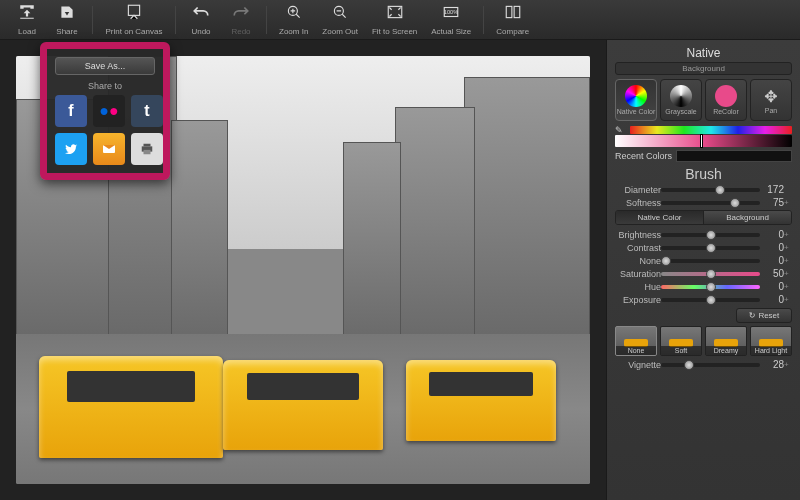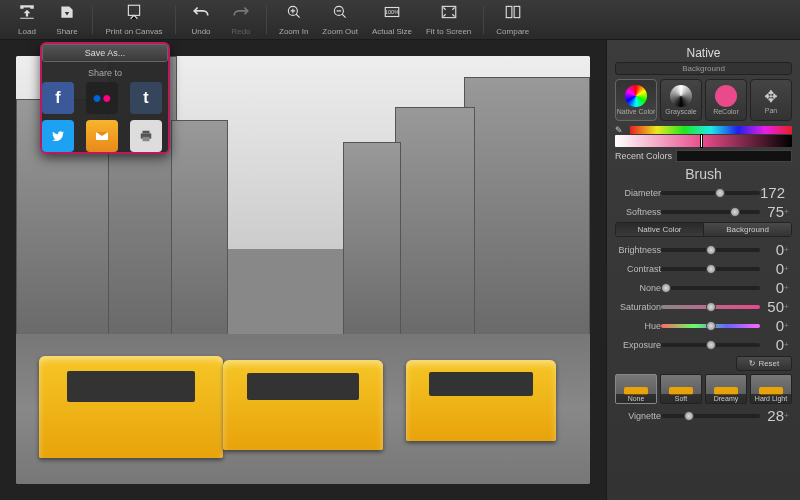--- a/index.html
+++ b/index.html
@@ -10,21 +10,21 @@
 .tb-btn .lbl { font-size: 8px; color: #aaa; white-space: nowrap; }
 .tb-sep { width: 1px; height: 28px; background: #1a1a1a; margin: 0 4px; border-right:1px solid #444; }
 .main { flex: 1; display: flex; min-height: 0; }
 .canvas { flex: 1; background: #222; position: relative; padding: 16px; display:flex; align-items:center; justify-content:center;}
 .img { width: 100%; height: 100%; position: relative; background: #888; overflow:hidden; border-radius:2px;}
 .sky { position:absolute; top:0; left:0; right:0; height:45%; background: linear-gradient(#eee,#ccc);}
 .bldg { position:absolute; bottom:30%; width:18%; background: linear-gradient(#999,#666); border:1px solid #555;}
 .road { position:absolute; bottom:0; left:0; right:0; height:35%; background: linear-gradient(#777 0%,#888 50%,#777 100%);}
 .taxi { position:absolute; background: linear-gradient(#f6c626,#e8a30a); border-radius: 6px 6px 2px 2px; box-shadow: inset 0 4px 6px rgba(255,255,255,.4), 0 2px 4px rgba(0,0,0,.5);}
 .taxi::before{content:"";position:absolute;top:15%;left:15%;right:15%;height:30%;background:#333;border-radius:2px;}
-.popup { position: absolute; top: 2px; left: 40px; width: 130px; background: rgba(40,40,40,.97); border: 2px solid #be185d; border-radius: 6px; box-shadow: 0 4px 12px rgba(0,0,0,.6); z-index:10;}
+.popup { position: absolute; top: 2px; left: 40px; width: 130px; background: rgba(40,40,40,.97); border: 7px solid #be185d; border-radius: 6px; padding: 8px; box-shadow: 0 4px 12px rgba(0,0,0,.6); z-index:10;}
 .popup .saveas { background: linear-gradient(#555,#3a3a3a); border: 1px solid #666; border-radius: 3px; padding: 3px; text-align: center; font-size: 9px; cursor: pointer; color:#ddd;}
 .popup .shto { text-align: center; font-size: 9px; margin: 6px 0 4px; color:#aaa;}
 .shgrid { display: grid; grid-template-columns: repeat(3,1fr); gap: 6px; }
 .shitem { width: 32px; height: 32px; border-radius: 4px; display: flex; align-items: center; justify-content: center; cursor: pointer; font-size: 16px; color: #fff; font-weight:bold;}
 .panel { width: 194px; background: linear-gradient(#3c3c3c,#333); border-left: 1px solid #1a1a1a; padding: 6px 8px; overflow-y: auto; font-size:9px;}
 .panel h1 { font-size: 12px; text-align: center; font-weight: normal; color: #ddd; margin-bottom: 2px; }
 .seg { display: flex; border: 1px solid #222; border-radius: 3px; overflow: hidden; margin-bottom: 4px; }
 .seg > div { flex: 1; padding: 2px; text-align: center; font-size: 8px; background: linear-gradient(#4a4a4a,#333); cursor: pointer; border-right:1px solid #222;}
 .seg > div:last-child{border-right:none;}
 .seg > div.sel { background: linear-gradient(#2a2a2a,#3a3a3a); }
@@ -35,21 +35,21 @@
 .colring{width:22px;height:22px;border-radius:50%;background:conic-gradient(red,yellow,lime,cyan,blue,magenta,red);}
 .gsring{width:22px;height:22px;border-radius:50%;background:conic-gradient(#fff,#000,#fff);}
 .pinkring{width:22px;height:22px;border-radius:50%;background:#e84a8a;}
 .hue { height: 8px; background: linear-gradient(90deg,#e81f1f,#e8871f,#e8e81f,#87e81f,#1fe81f,#1fe887,#1fe8e8,#1f87e8,#1f1fe8,#871fe8,#e81fe8,#e81f87,#e81f1f); margin: 3px 0 2px; border-radius:1px;}
 .sat { height: 12px; background: linear-gradient(90deg,#fff,#e84a8a,#000); position: relative; margin-bottom: 3px; border-radius:1px;}
 .sat .mark { position: absolute; top: -1px; bottom: -1px; width: 3px; background: #fff; left: 48%; border:1px solid #000;}
 .row { display: flex; align-items: center; margin: 2px 0; }
 .row .lab { width: 46px; text-align: right; font-size: 9px; color:#bbb;}
 .row .sld { flex: 1; height: 4px; background: #222; border-radius: 2px; position: relative; cursor:pointer;}
 .row .sld .kn { position: absolute; width: 10px; height: 10px; background: radial-gradient(#ddd,#888); border-radius: 50%; top: -3px; transform: translateX(-50%); border:1px solid #444;}
-.row .val { width: 24px; text-align: right; font-size: 15px; color:#ccc;}
+.row .val { width: 24px; text-align: right; font-size: 10px; color:#ccc;}
 .row .mod { width: 8px; font-size: 8px; color:#888;}
 .sect { text-align: center; font-size: 14px; color: #ccc; margin: 4px 0 2px; }
 .rc { display:flex; align-items:center; gap:4px; margin:2px 0 4px;}
 .rc .lab{font-size:9px;}
 .rc .sw{flex:1;height:12px;background:#111;border:1px solid #444;}
 .huebar{background:linear-gradient(90deg,#f66,#6f6,#66f,#f6f)!important;}
 .satbar{background:linear-gradient(90deg,#888,#e84a8a)!important;}
 .reset{margin:3px 0 3px auto;width:56px;padding:2px;font-size:8px;background:linear-gradient(#4a4a4a,#333);border:1px solid #222;border-radius:3px;text-align:center;cursor:pointer;display:flex;align-items:center;justify-content:center;gap:3px;}
 .fx { display: flex; gap: 3px; margin: 3px 0; }
 .fxitem { flex: 1; height: 30px; border: 1px solid #222; border-radius: 2px; background:linear-gradient(#777,#555); position:relative; cursor:pointer; overflow:hidden;}
@@ -120,34 +120,34 @@
         <svg viewBox="0 0 16 16">
           <circle cx="7" cy="7" r="4" fill="none" stroke="currentColor"></circle>
           <path stroke="currentColor" d="M10 10l3 3M5 7h4"></path>
         </svg>
       </span>
       <span class="lbl">Zoom Out</span>
     </div>
   <div class="tb-btn">
       <span class="ic">
         <svg viewBox="0 0 16 16">
+          <rect x="2" y="3" width="12" height="10" fill="none" stroke="currentColor"></rect>
+          <path stroke="currentColor" d="M5 6l-2-2M11 6l2-2M5 10l-2 2M11 10l2 2"></path>
+        </svg>
+      </span>
+      <span class="lbl">Fit to Screen</span>
+    </div>
+  <div class="tb-btn">
+      <span class="ic">
+        <svg viewBox="0 0 16 16">
           <rect x="2" y="4" width="12" height="8" fill="none" stroke="currentColor"></rect>
           <text x="8" y="10" font-size="5" text-anchor="middle" fill="currentColor">100%</text>
         </svg>
       </span>
       <span class="lbl">Actual Size</span>
-    </div>
-  <div class="tb-btn">
-      <span class="ic">
-        <svg viewBox="0 0 16 16">
-          <rect x="2" y="3" width="12" height="10" fill="none" stroke="currentColor"></rect>
-          <path stroke="currentColor" d="M5 6l-2-2M11 6l2-2M5 10l-2 2M11 10l2 2"></path>
-        </svg>
-      </span>
-      <span class="lbl">Fit to Screen</span>
     </div>
   <div class="tb-sep"></div>
   <div class="tb-btn">
       <span class="ic">
         <svg viewBox="0 0 16 16">
           <rect x="2" y="3" width="5" height="10" fill="none" stroke="currentColor"></rect>
           <rect x="9" y="3" width="5" height="10" fill="none" stroke="currentColor"></rect>
         </svg>
       </span>
       <span class="lbl">Compare</span>

